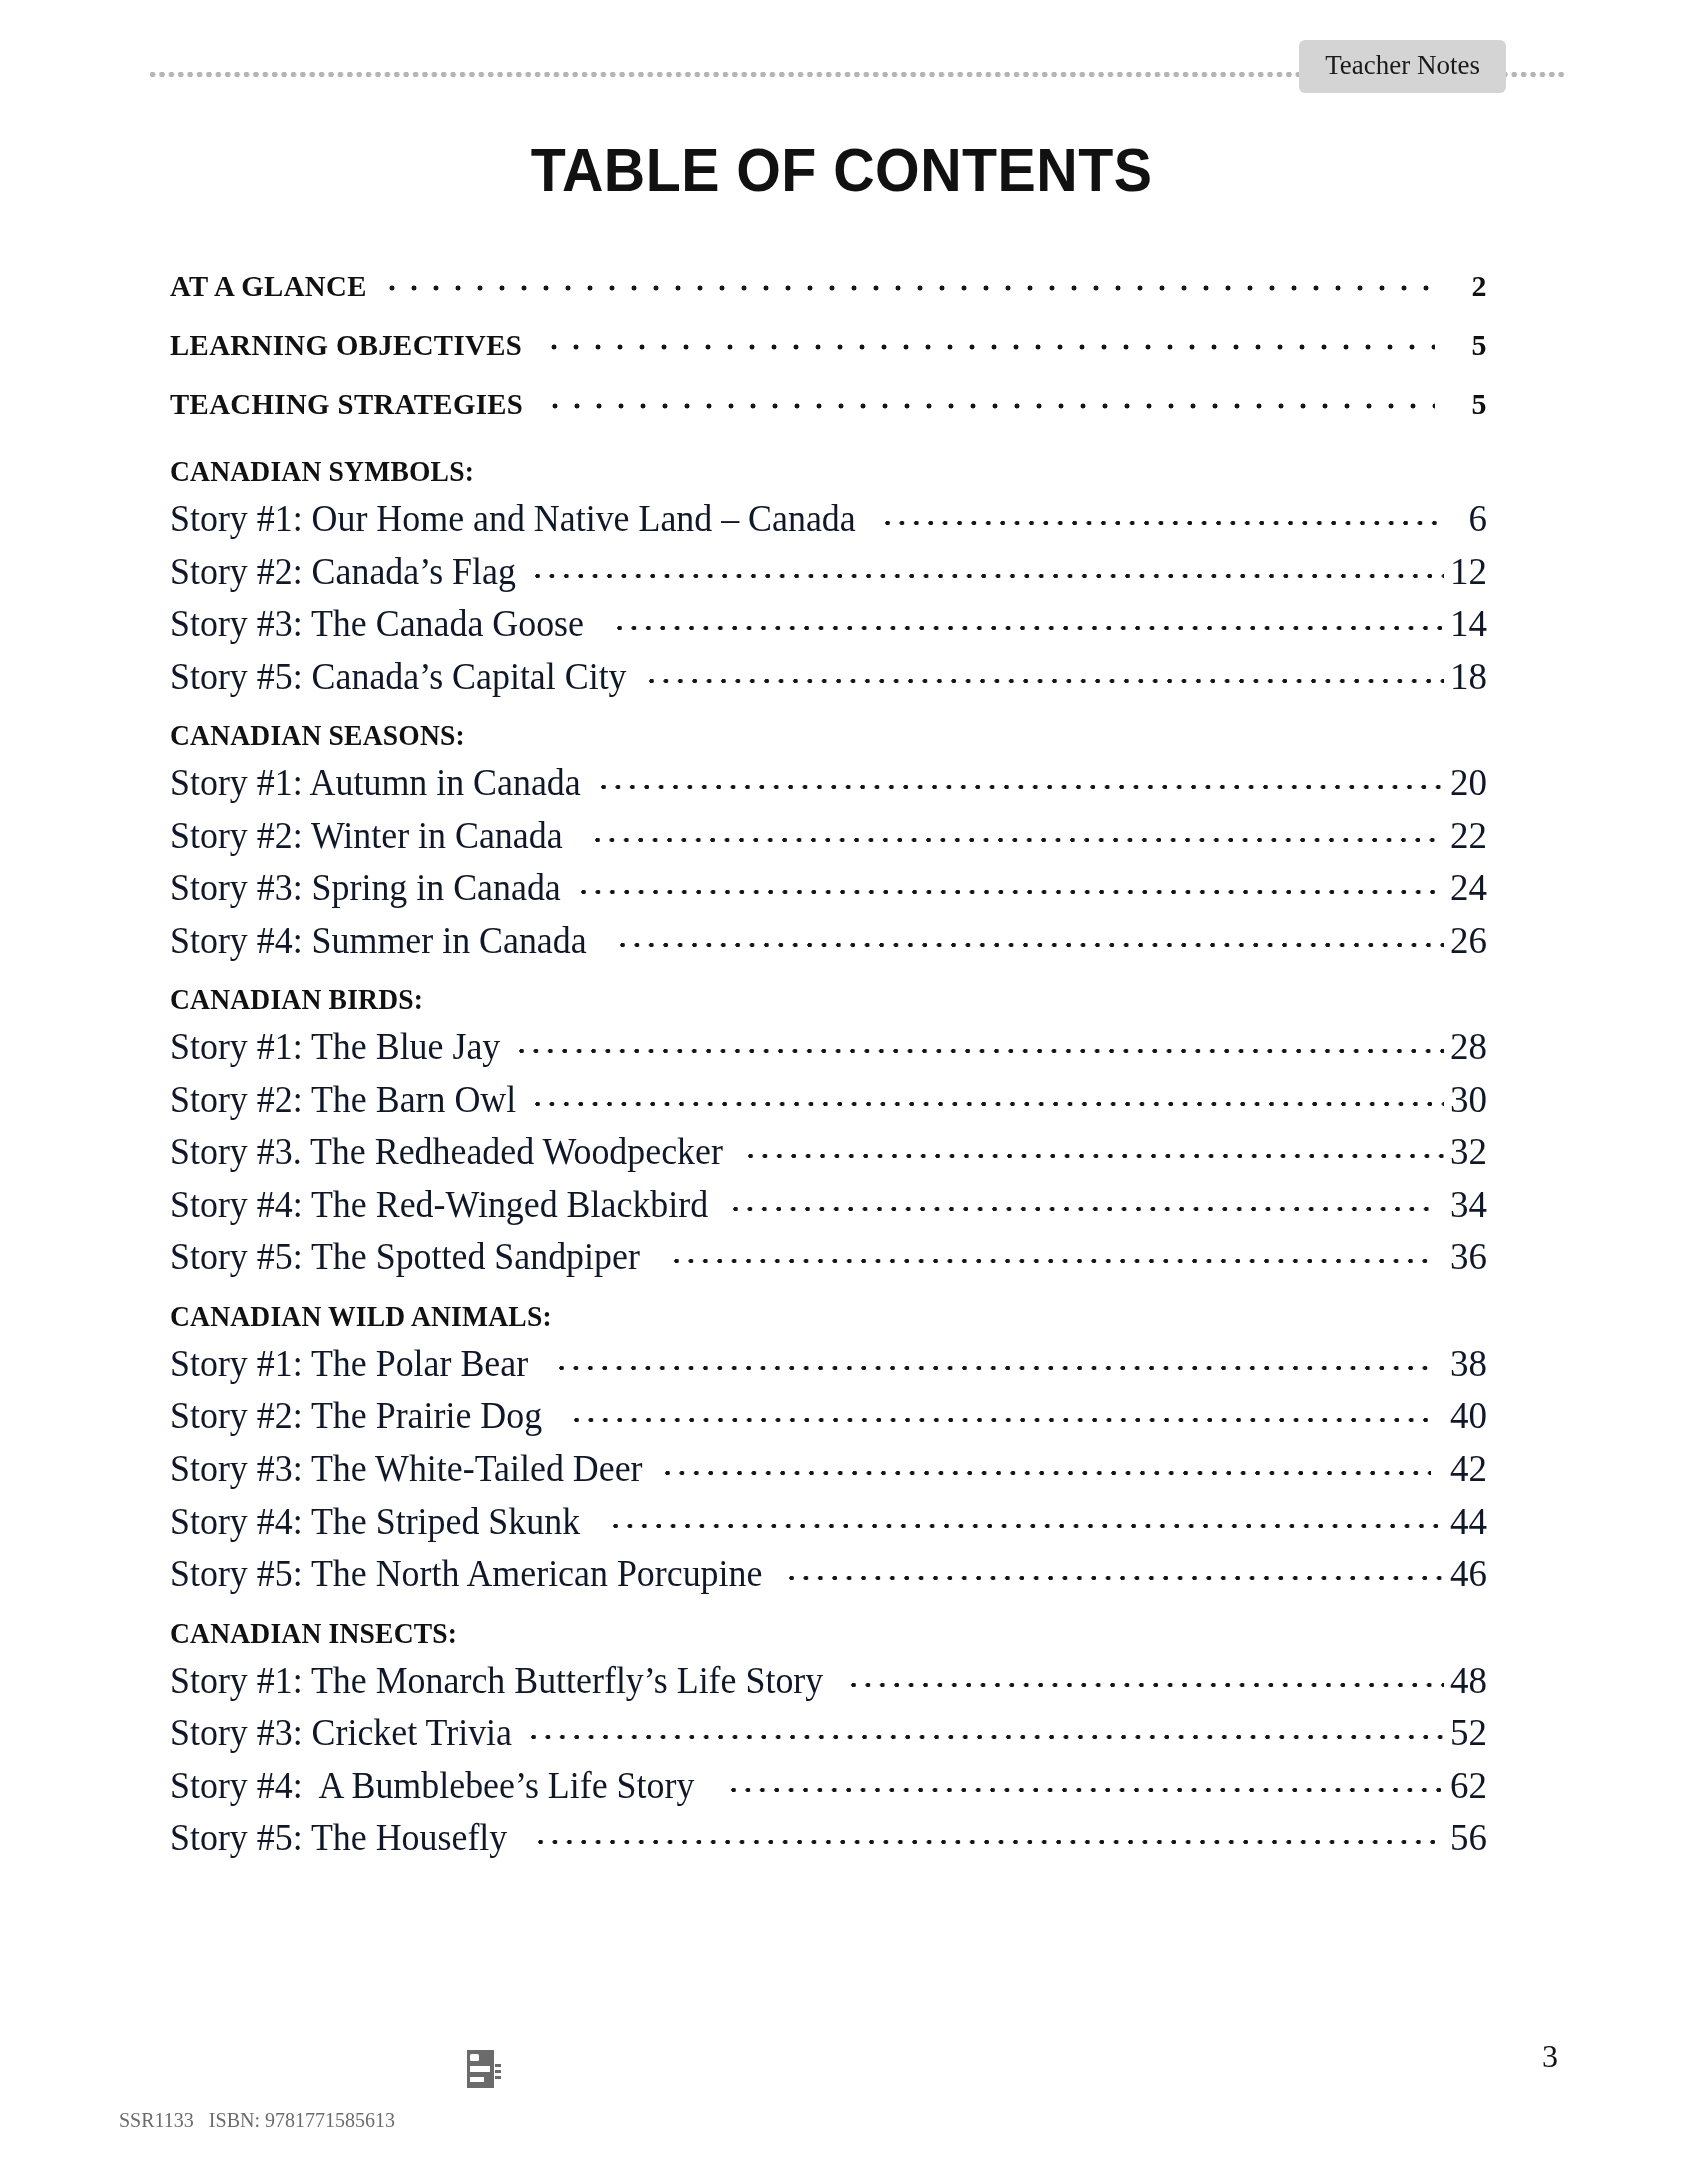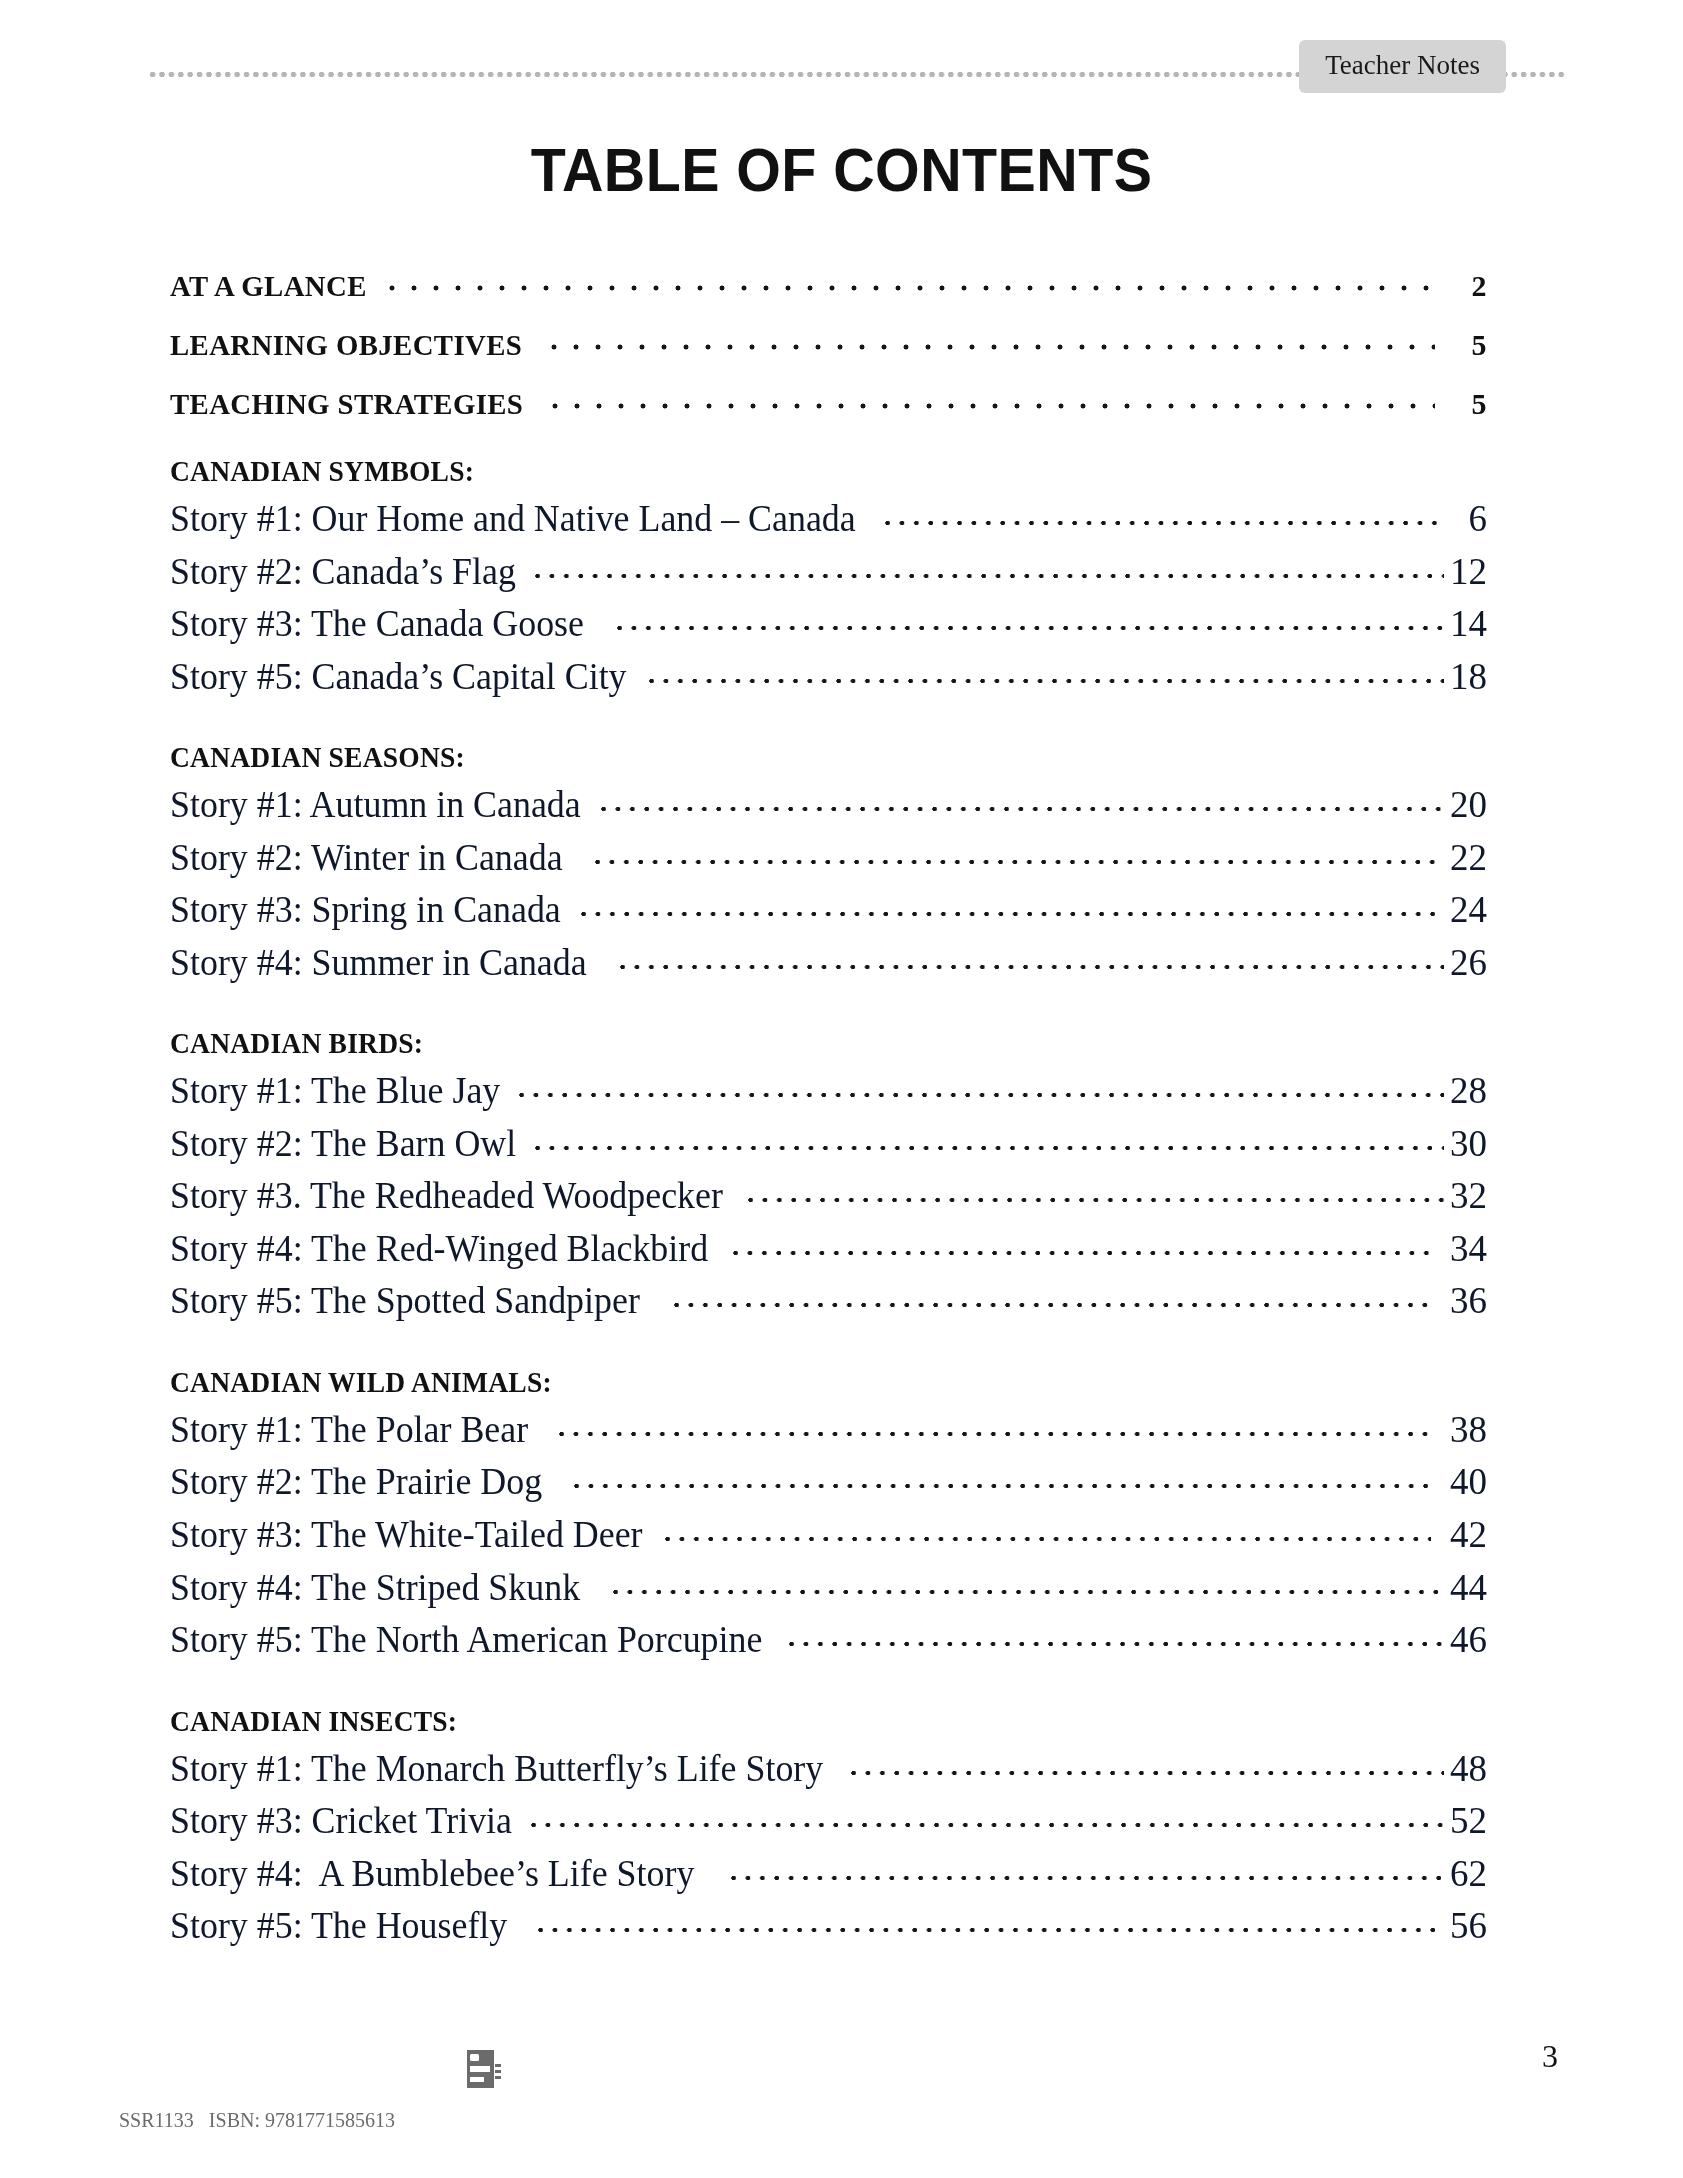--- a/index.html
+++ b/index.html
@@ -102,21 +102,21 @@
     background-repeat: repeat-x;
   }
   .toc-major .pageno {
     width: 42px;
     text-align: right;
     white-space: nowrap;
   }
 
   
   .toc-section {
-    margin-top: 38px;
+    margin-top: 16px;
   }
   .toc-section:first-of-type {
     margin-top: 34px;
   }
   .section-title {
     font-weight: bold;
     font-size: 29px;
     letter-spacing: 0.2px;
     margin-bottom: 5px;
     color: #111;

